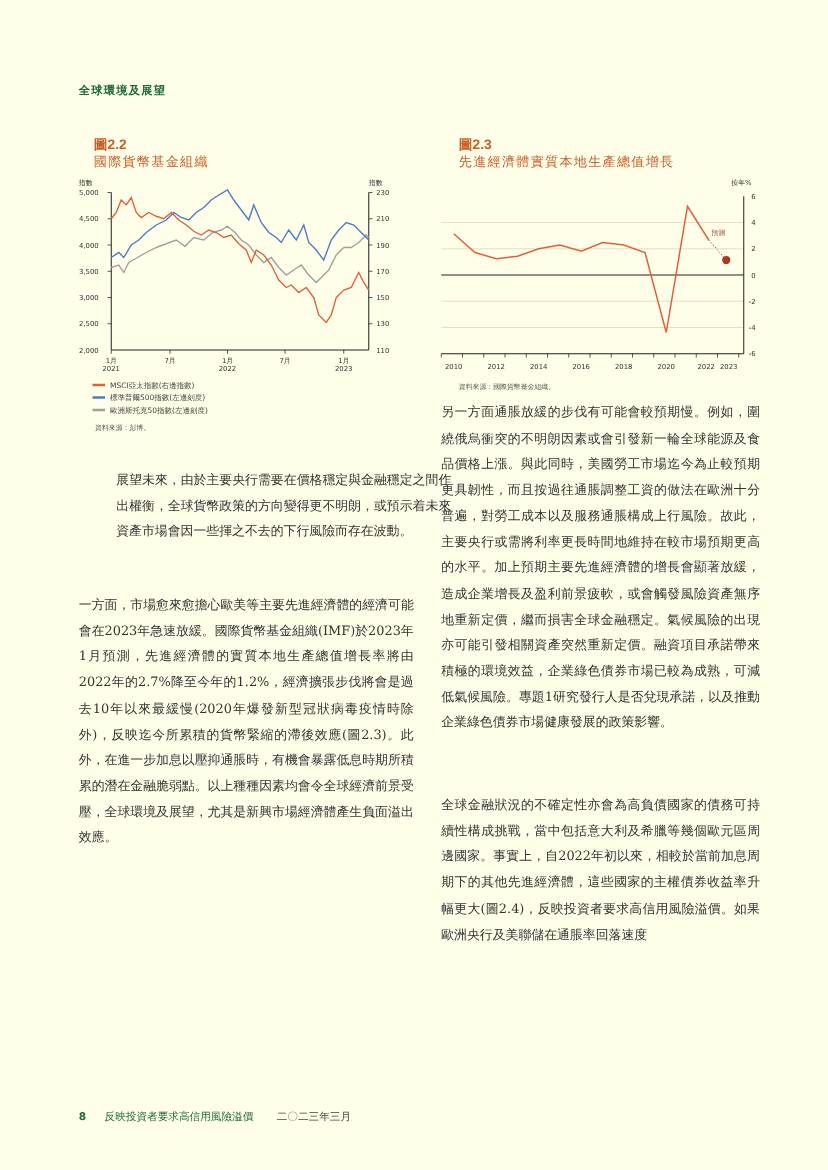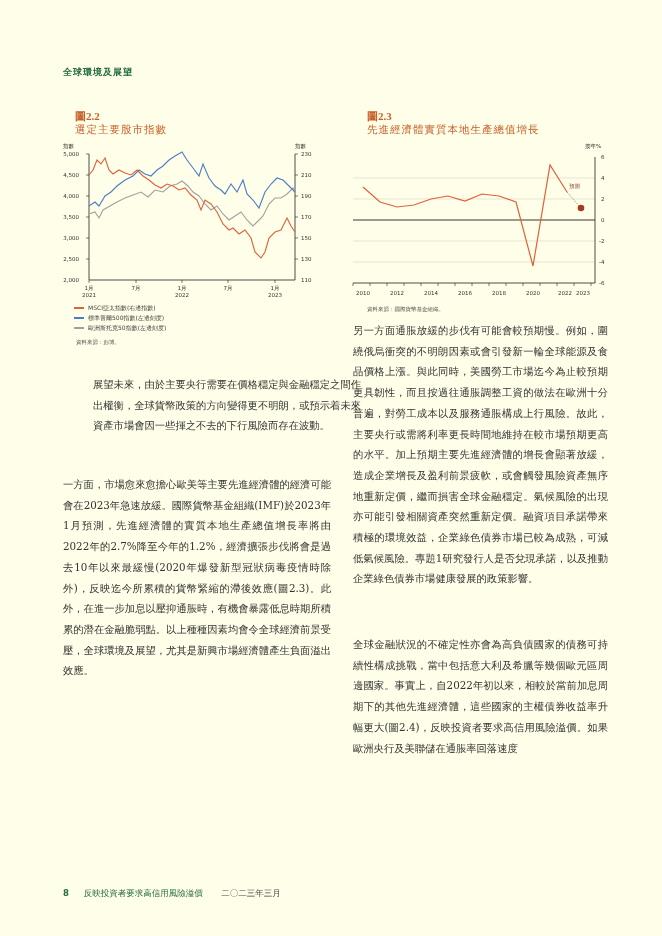--- a/index.html
+++ b/index.html
@@ -1,38 +1,38 @@
 <!DOCTYPE html>
 <html><head>
 <meta charset="utf-8">
 <style>
   html,body{margin:0;padding:0;}
   body{width:662px;height:936px;background:#fffee8;position:relative;overflow:hidden;font-family:"DejaVu Serif",serif;color:#333;}
   .section-head{position:absolute;left:63px;top:66px;font-family:"DejaVu Sans",sans-serif;font-size:9px;font-weight:bold;color:#1f6b3a;letter-spacing:1px;text-align:center;}
-  .fig-title{position:absolute;font-family:Liberation Serif, serif;color:#c8602a;line-height:14px;}
+  .fig-title{position:absolute;font-family:Liberation Sans, sans-serif;color:#c8602a;line-height:14px;}
   .fig-title .num{font-size:11px;font-weight:bold;}
   .fig-title .name{font-size:10.5px;letter-spacing:1px;}
   svg text{font-family:"DejaVu Sans",sans-serif;}
   .legend{position:absolute;left:74px;top:303px;font-family:"DejaVu Sans",sans-serif;font-size:6px;color:#444;}
   .legend .row{display:flex;align-items:center;height:10px;}
   .legend .sw{width:10px;height:1.5px;margin-right:4px;}
   .source{position:absolute;font-family:"DejaVu Sans",sans-serif;font-size:5.5px;color:#555;}
   .para{position:absolute;font-size:10.3px;line-height:20.7px;color:#333;text-align:justify;}
   .footer{position:absolute;left:63px;top:888px;font-family:"DejaVu Sans",sans-serif;font-size:8.5px;color:#1f6b3a;}
   .footer .pg{font-weight:bold;margin-right:12px;}
   .footer .date{margin-left:16px;color:#444;}
 </style>
 </head>
 <body>
 
 <div class="section-head">全球環境及展望</div>
 
 <div class="fig-title" style="left:75px;top:109px;">
   <div class="num">圖2.2</div>
-  <div class="name">選定主要股市指數</div>
+  <div class="name">國際貨幣基金組織</div>
 </div>
 
 <svg style="position:absolute;left:55px;top:140px;" width="275" height="160" viewBox="0 0 275 160">
   <text x="8" y="8" font-size="5.5" fill="#333">指數</text>
   <text x="240" y="8" font-size="5.5" fill="#333">指數</text>
 
   <line x1="34" y1="14" x2="34" y2="140" stroke="#222" stroke-width="0.8"></line>
   <line x1="34" y1="140" x2="240" y2="140" stroke="#222" stroke-width="0.8"></line>
   <line x1="240" y1="14" x2="240" y2="140" stroke="#222" stroke-width="0.8"></line>
 

